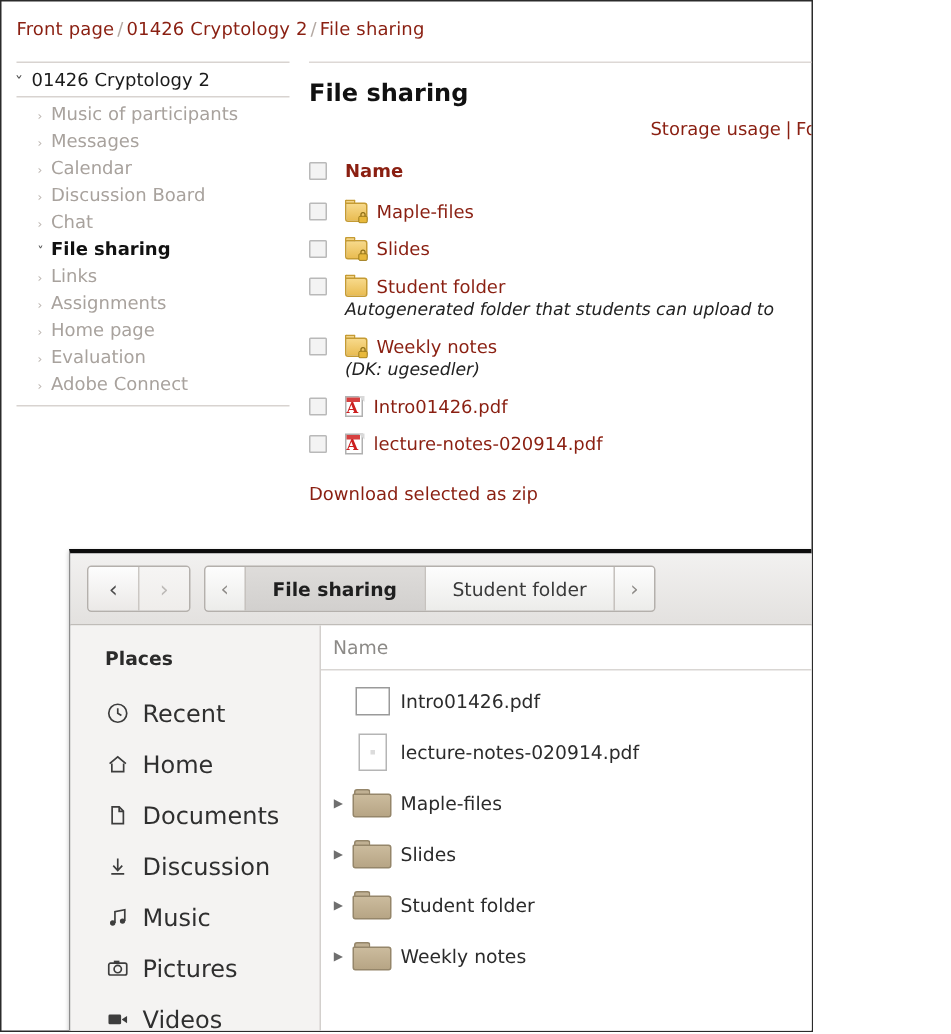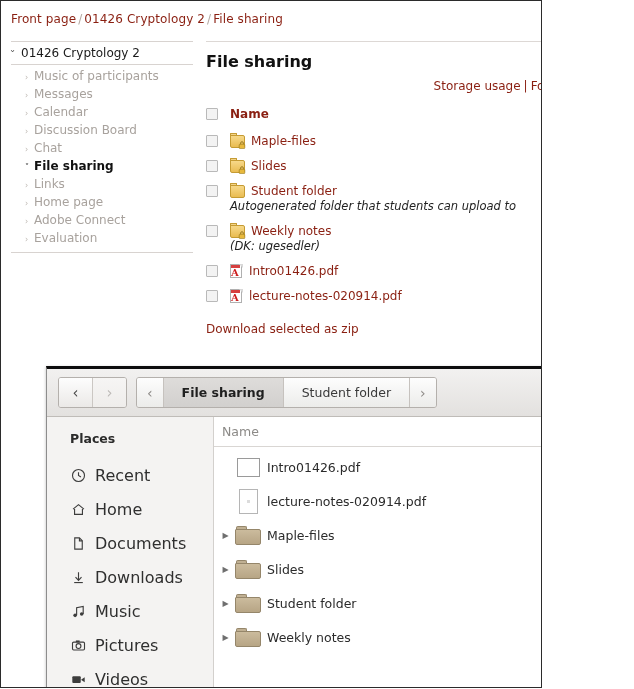--- a/index.html
+++ b/index.html
@@ -420,23 +420,24 @@
     </div>
     <div class="side-rule"></div>
     <ul class="side-list" id="side-list">
         <li class=""><span class="arrow">›</span><span>Music of participants</span></li>
         <li class=""><span class="arrow">›</span><span>Messages</span></li>
         <li class=""><span class="arrow">›</span><span>Calendar</span></li>
         <li class=""><span class="arrow">›</span><span>Discussion Board</span></li>
         <li class=""><span class="arrow">›</span><span>Chat</span></li>
         <li class="active"><span class="arrow">˅</span><span>File sharing</span></li>
         <li class=""><span class="arrow">›</span><span>Links</span></li>
+        <li class=""><span class="arrow">›</span><span>Assignments</span></li>
         <li class=""><span class="arrow">›</span><span>Home page</span></li>
+        <li class=""><span class="arrow">›</span><span>Evaluation</span></li>
         <li class=""><span class="arrow">›</span><span>Adobe Connect</span></li>
-        <li class=""><span class="arrow">›</span><span>Evaluation</span></li>
       </ul>
     <div class="side-rule"></div>
   </div>
 
   <div class="content">
     <div class="content-rule"></div>
     <h1 class="page-title">File sharing</h1>
     <div class="sub-links">
       <a href="#">Storage usage</a><span class="pipe">|</span><a href="#">Folder structure</a>
     </div>
@@ -591,21 +592,21 @@
               </span>
               <span>Documents</span>
             </div>
             <div class="place-item">
               <span class="pi-icon">
                 <svg width="15" height="15" viewBox="0 0 16 16">
                   <path d="M8 2.5v8.2M4.8 7.6 8 11l3.2-3.4" fill="none" stroke="#3d3d3d" stroke-width="1.2"></path>
                   <path d="M3.4 13.4h9.2" stroke="#3d3d3d" stroke-width="1.2"></path>
                 </svg>
               </span>
-              <span>Downloads</span>
+              <span>Discussion</span>
             </div>
             <div class="place-item">
               <span class="pi-icon">
                 <svg width="15" height="15" viewBox="0 0 16 16">
                   <path d="M6 12V4l7-1.4v8" fill="none" stroke="#3d3d3d" stroke-width="1.2"></path>
                   <circle cx="4.4" cy="12.1" r="1.9" fill="#3d3d3d"></circle>
                   <circle cx="11.4" cy="10.7" r="1.9" fill="#3d3d3d"></circle>
                 </svg>
               </span>
               <span>Music</span>

